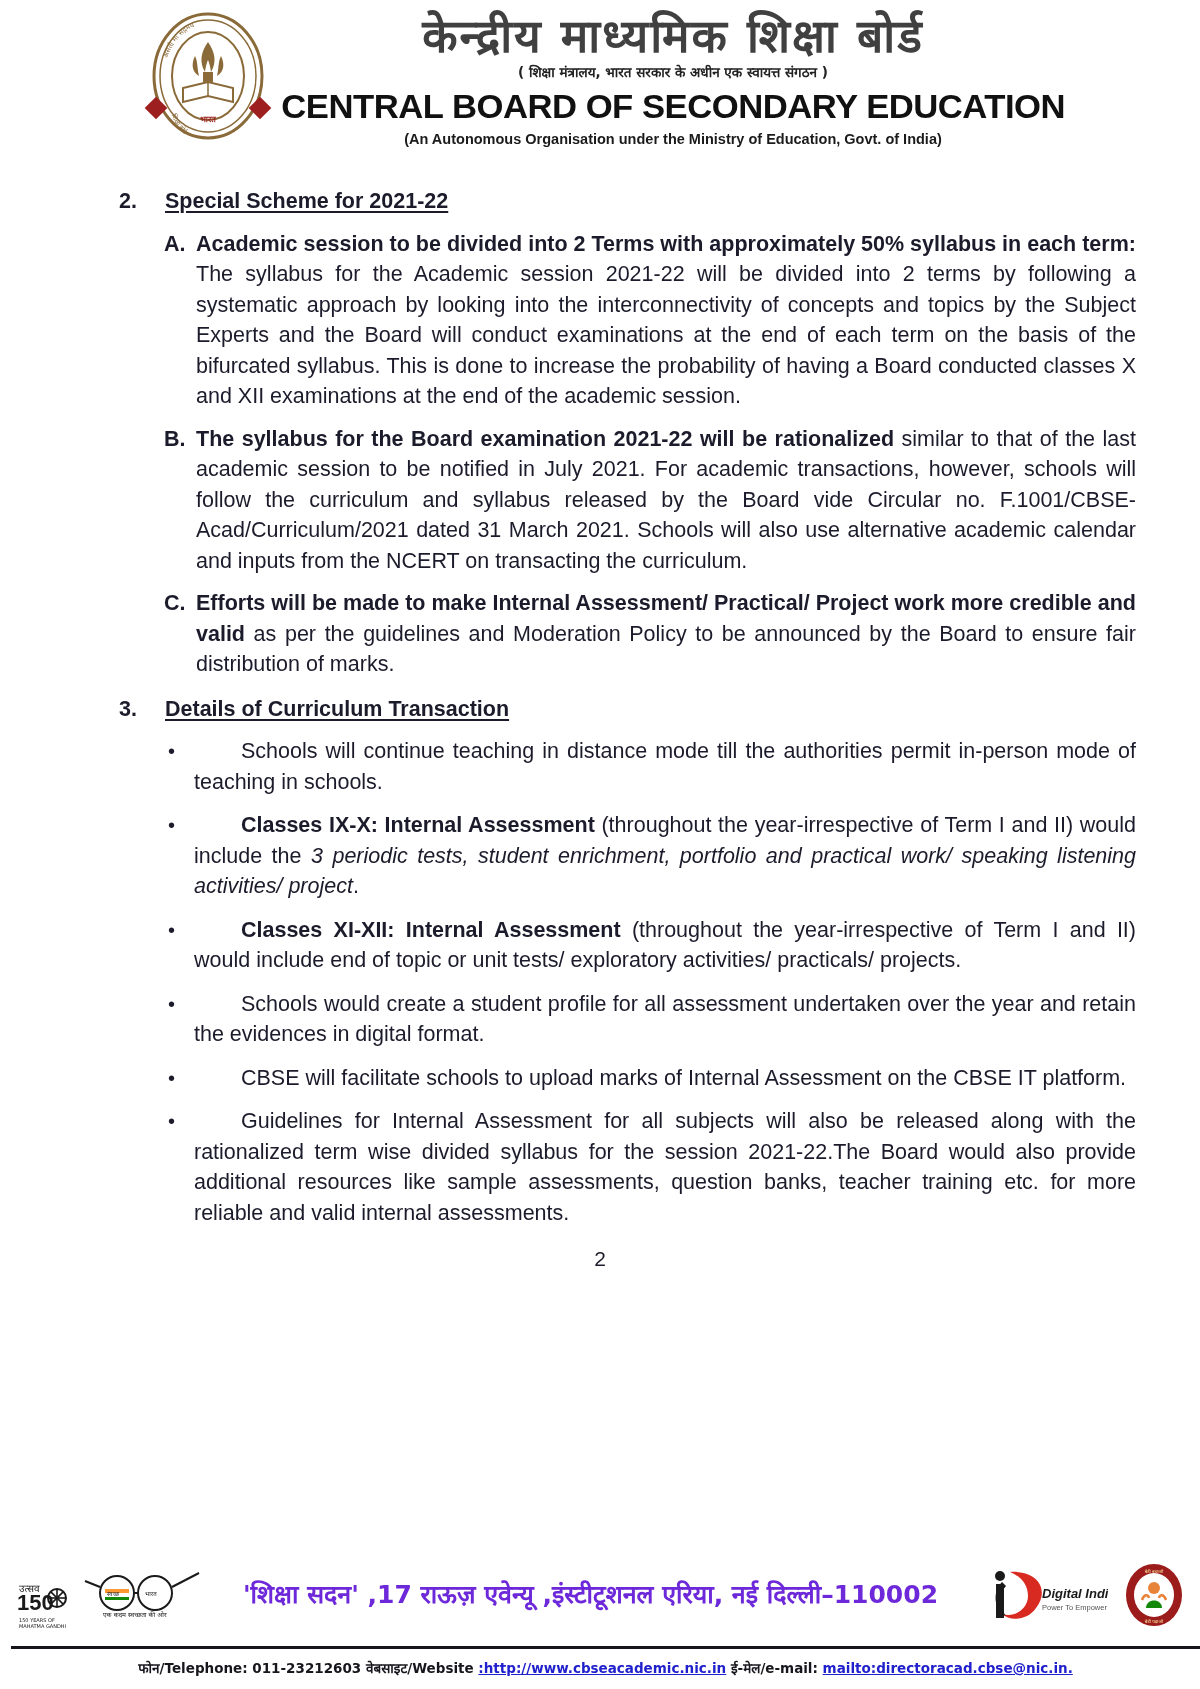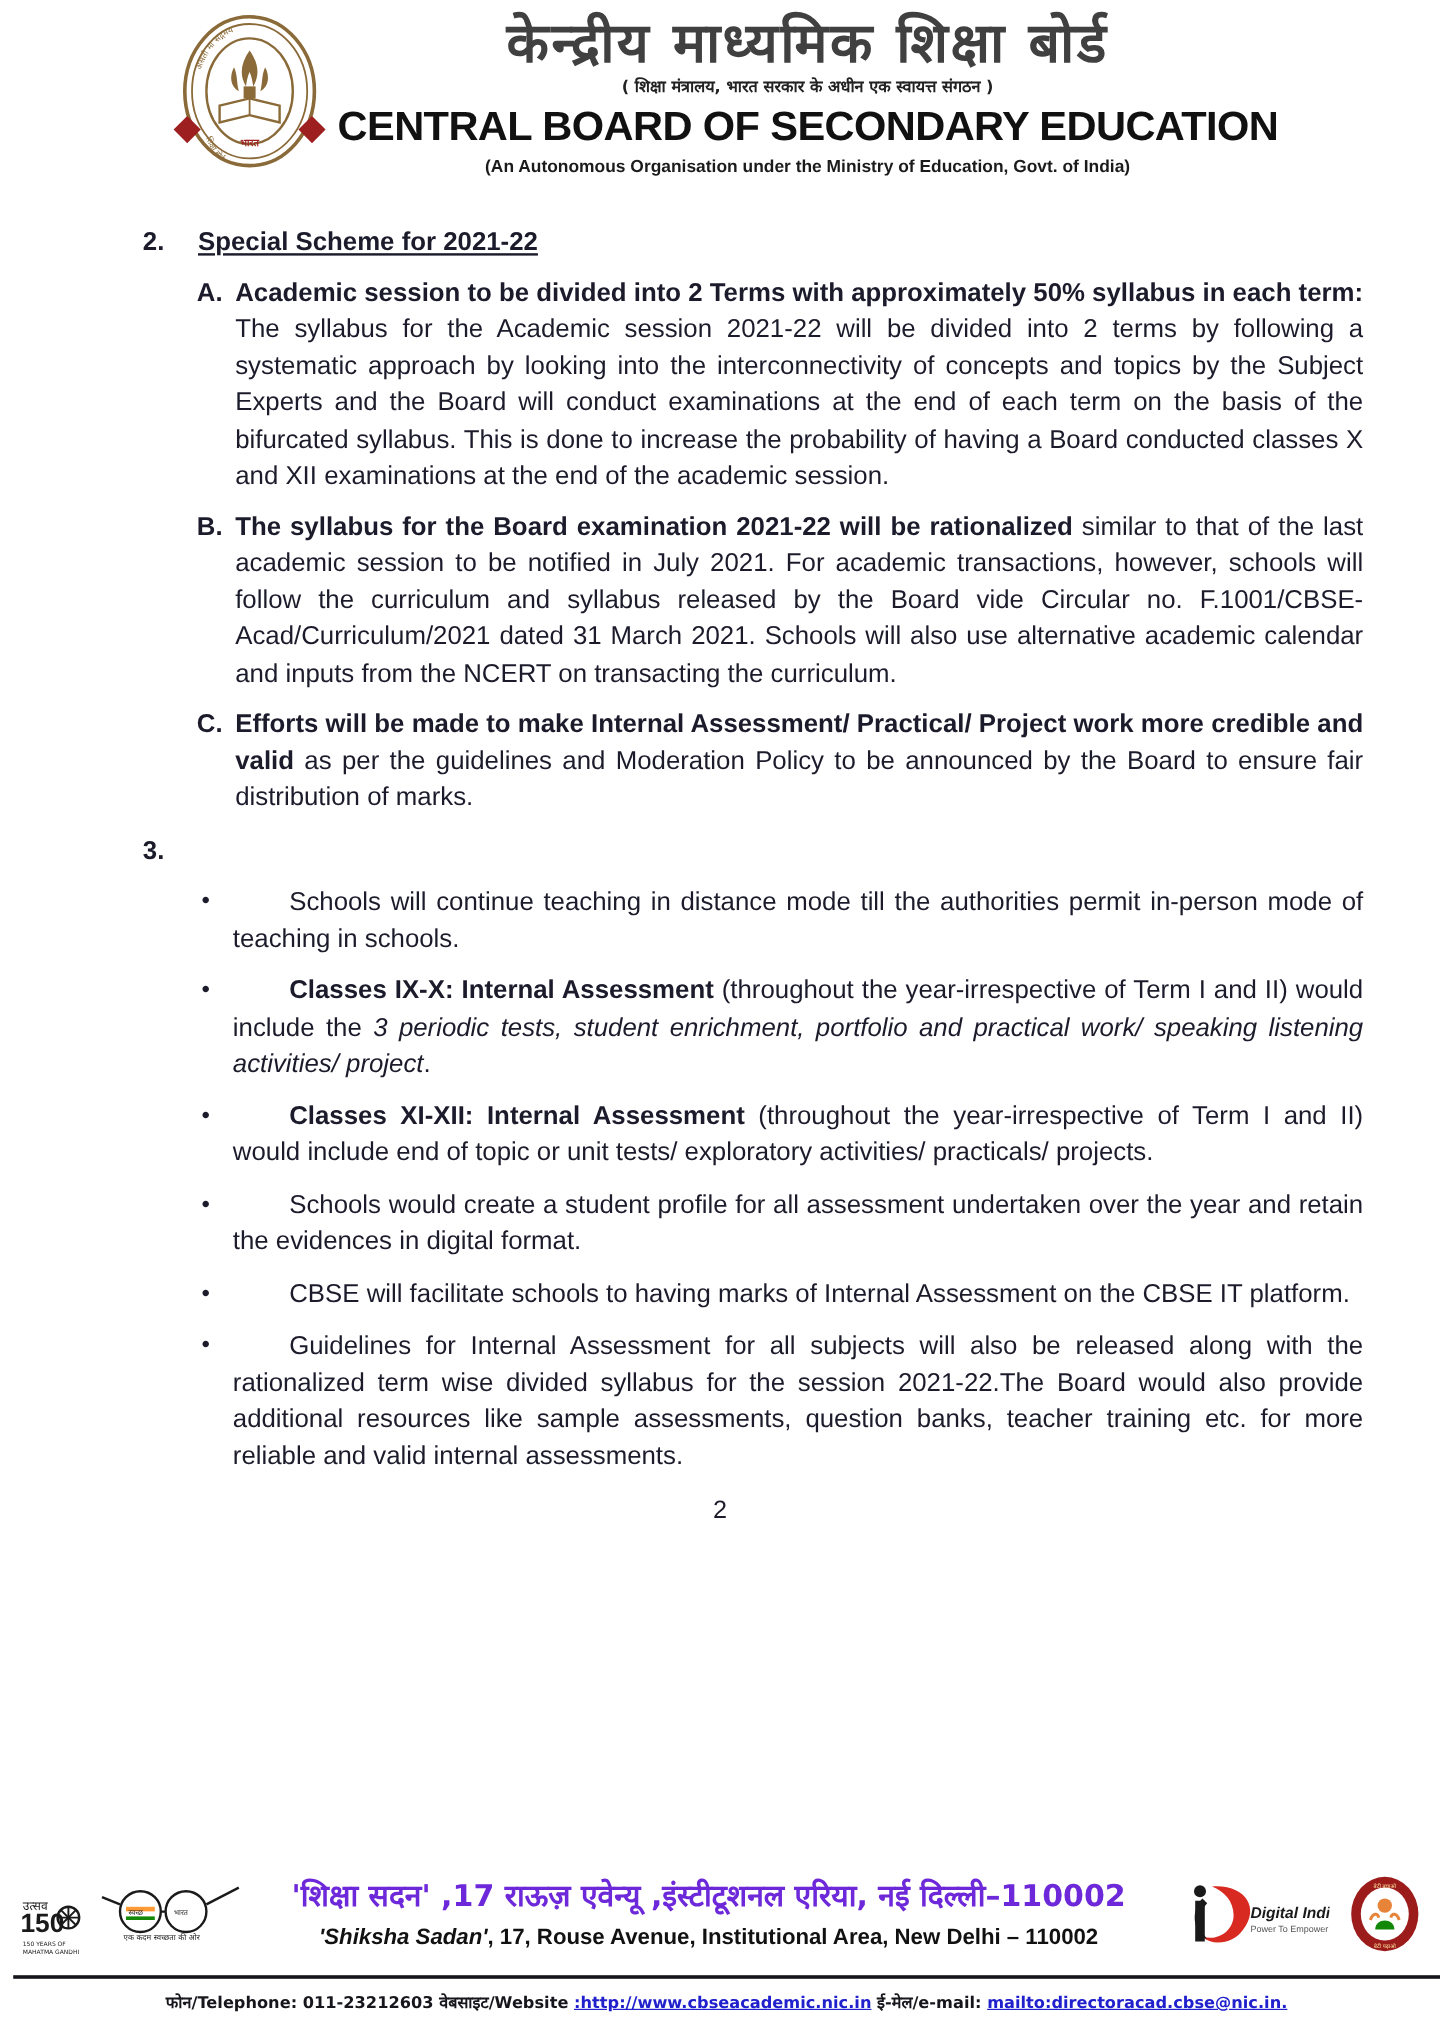--- a/index.html
+++ b/index.html
@@ -322,20 +322,21 @@
 
     <div class="sub">
       <div class="sub-letter">C.</div>
       <div class="sub-body">
         <p class="para"><span class="lead">Efforts will be made to make Internal Assessment/ Practical/ Project work more credible and valid</span><span> as per the guidelines and Moderation Policy to be announced by the Board to ensure fair distribution of marks.</span></p>
       </div>
     </div>
 
     <div class="sec">
       <div class="sec-num">3.</div>
+      <div class="sec-title">Details of Curriculum Transaction</div>
     </div>
 
     <div class="bullets">
 
       <div class="bullet">
         <div class="bullet-dot">•</div>
         <div class="bullet-text"><b class="strong"></b><span>Schools will continue teaching in distance mode till the authorities permit in-person mode of teaching in schools.</span><i class="ital"></i><span></span></div>
       </div>
 
       <div class="bullet">
@@ -348,21 +349,21 @@
         <div class="bullet-text"><b class="strong">Classes XI-XII: Internal Assessment</b><span> (throughout the year-irrespective of Term I and II) would include end of topic or unit tests/ exploratory activities/ practicals/ projects.</span><i class="ital"></i><span></span></div>
       </div>
 
       <div class="bullet">
         <div class="bullet-dot">•</div>
         <div class="bullet-text"><b class="strong"></b><span>Schools would create a student profile for all assessment undertaken over the year and retain the evidences in digital format.</span><i class="ital"></i><span></span></div>
       </div>
 
       <div class="bullet">
         <div class="bullet-dot">•</div>
-        <div class="bullet-text"><b class="strong"></b><span>CBSE will facilitate schools to having marks of Internal Assessment on the CBSE IT platform.</span><i class="ital"></i><span></span></div>
+        <div class="bullet-text"><b class="strong"></b><span>CBSE will facilitate schools to upload marks of Internal Assessment on the CBSE IT platform.</span><i class="ital"></i><span></span></div>
       </div>
 
       <div class="bullet">
         <div class="bullet-dot">•</div>
         <div class="bullet-text"><b class="strong"></b><span>Guidelines for Internal Assessment for all subjects will also be released along with the rationalized term wise divided syllabus for the session 2021-22.The Board would also provide additional resources like sample assessments, question banks, teacher training etc. for more reliable and valid internal assessments.</span><i class="ital"></i><span></span></div>
       </div>
 
     </div>
 
     <div class="page-num">2</div>
@@ -403,21 +404,20 @@
           <rect x="22" y="32" width="24" height="3" fill="#138808"></rect>
           <text x="24" y="31" font-family="DejaVu Sans, sans-serif" font-size="6" fill="#1a1a1a">स्वच्छ</text>
           <text x="62" y="31" font-family="DejaVu Sans, sans-serif" font-size="6" fill="#1a1a1a">भारत</text>
           <text x="20" y="52" font-family="DejaVu Sans, sans-serif" font-size="6.5" fill="#1a1a1a">एक कदम स्वच्छता की ओर</text>
         </svg>
       </div>
     </div>
 
     <div class="foot-addr">
       <div class="addr-hi">'शिक्षा सदन' ,17 राऊज़ एवेन्यू ,इंस्टीटूशनल एरिया, नई दिल्ली–110002</div>
-      <div class="addr-en"><span class="it">'Shiksha Sadan'</span><span>, 17, Rouse Avenue, Institutional Area, New Delhi – 110002</span></div>
     </div>
 
     <div class="foot-right-logos">
       <div class="logodigital">
         <svg width="128" height="66" viewBox="0 0 128 66" xmlns="http://www.w3.org/2000/svg">
           <path d="M30 10 C58 8 70 28 56 46 C48 58 30 60 22 52 C36 56 48 46 48 34 C48 22 40 14 30 10 Z" fill="#d82a20"></path>
           <path d="M22 20 C12 30 14 48 26 54 C18 44 18 32 26 24 Z" fill="#1a1a1a"></path>
           <circle cx="20" cy="14" r="5" fill="#1a1a1a"></circle>
           <path d="M16 22 L24 22 L24 56 L16 56 Z" fill="#1a1a1a"></path>
           <text x="62" y="36" font-family="Liberation Sans, sans-serif" font-size="13" font-style="italic" font-weight="bold" fill="#1a1a1a">Digital India</text>

